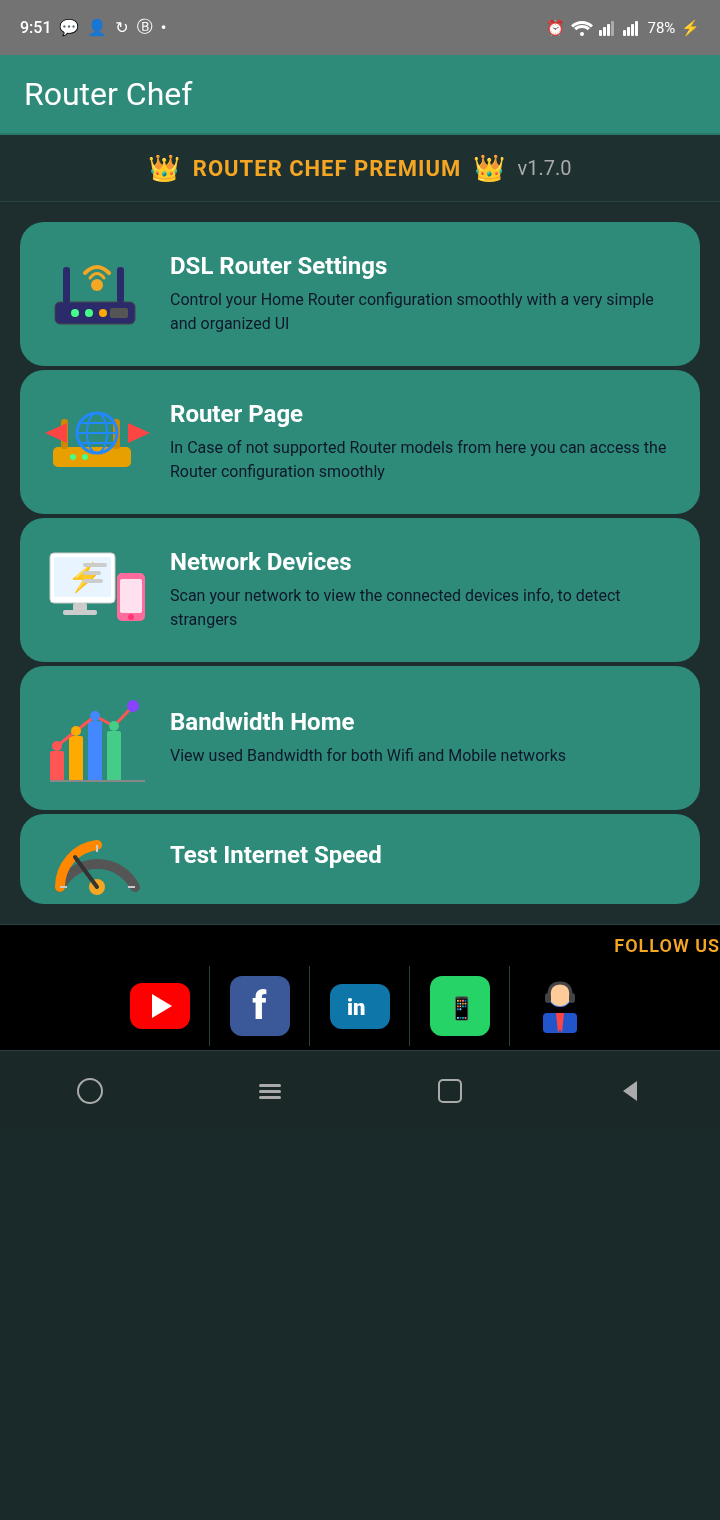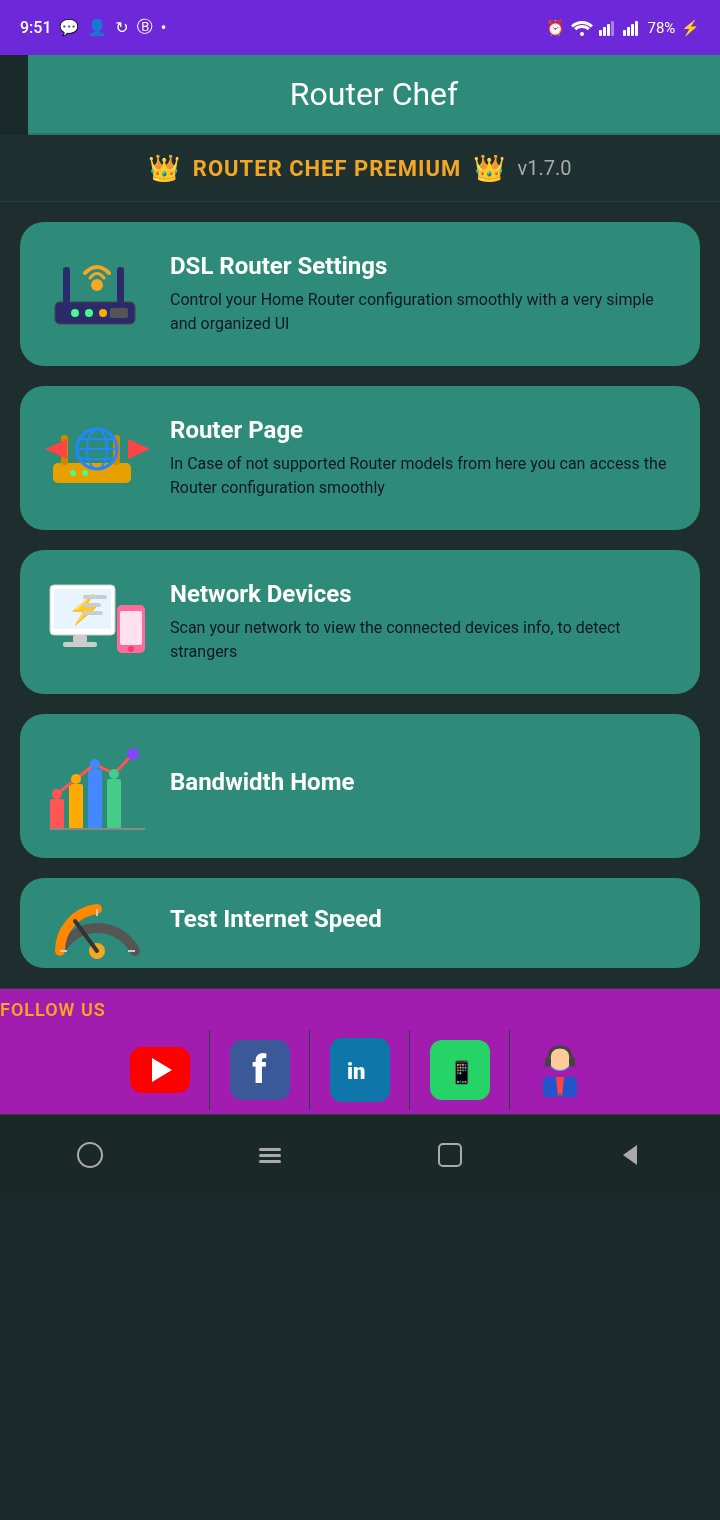--- a/index.html
+++ b/index.html
@@ -7,41 +7,40 @@
     body {
       width: 720px;
       min-height: 1520px;
       background: #1a2a2a;
       font-family: 'Roboto', Arial, sans-serif;
       overflow-x: hidden;
     }
 
     
     .status-bar {
-      background: #6d28d9;
+      background: #737373;
       height: 55px;
       display: flex;
       justify-content: space-between;
       padding: 0 20px;
       color: white;
       font-size: 16px;
     }
     .status-left { display: flex; align-items: center; gap: 8px; font-weight: 500; }
     .status-right { display: flex; align-items: center; gap: 6px; font-size: 15px; }
 
     
     .top-bar {
       background: #2e8b7a;
       height: 80px;
       display: flex;
       align-items: center;
-      justify-content: center;
+      justify-content: flex-start;
       padding: 0 24px;
       border-bottom: 2px solid #26786a;
-      margin-left: 28px;
     }
     .app-title {
       color: white;
       font-size: 32px;
       font-weight: 400;
     }
     .top-actions {
       display: flex;
       gap: 32px;
       align-items: center;
@@ -81,21 +80,21 @@
       background: #1e2e2e;
       padding: 20px 20px;
       flex: 1;
     }
 
     
     .feature-card {
       background: #2e8b7a;
       border-radius: 24px;
       padding: 22px 22px;
-      margin-bottom: 20px;
+      margin-bottom: 4px;
       display: flex;
       align-items: center;
       gap: 18px;
       cursor: pointer;
     }
     .card-icon {
       width: 110px;
       height: 100px;
       flex-shrink: 0;
       display: flex;
@@ -110,23 +109,23 @@
       margin-bottom: 8px;
     }
     .card-desc {
       color: #0f172a;
       font-size: 16px;
       line-height: 1.5;
     }
 
     
     .follow-us-bar {
-      background: #a21caf;
+      background: #000000;
       padding: 10px 0 4px;
-      text-align: left;
+      text-align: right;
       border-top: 1px solid #2a4040;
     }
     .follow-us-label {
       color: #f5a623;
       font-size: 18px;
       font-weight: 600;
       letter-spacing: 1px;
       margin-bottom: 10px;
     }
     .social-icons {
@@ -157,21 +156,21 @@
 
     .fb-icon {
       width: 60px; height: 60px;
       background: #3b5998;
       border-radius: 12px;
       display: flex; align-items: center; justify-content: center;
       color: white; font-size: 38px; font-weight: 900;
     }
 
     .li-icon {
-      width: 60px; height: 64px;
+      width: 60px; height: 45px;
       background: #0e76a8;
       border-radius: 12px;
       display: flex; align-items: center; justify-content: center;
     }
 
     .wa-icon {
       width: 60px; height: 60px;
       background: #25d366;
       border-radius: 12px;
       display: flex; align-items: center; justify-content: center;
@@ -354,20 +353,21 @@
         <circle cx="31" cy="40" r="5" fill="#ffaa00"></circle>
         <circle cx="50" cy="25" r="5" fill="#4488ff"></circle>
         <circle cx="69" cy="35" r="5" fill="#44cc88"></circle>
         <circle cx="88" cy="15" r="6" fill="#8844ff"></circle>
 
         <line x1="5" y1="90" x2="100" y2="90" stroke="#888" stroke-width="2"></line>
       </svg>
     </div>
     <div class="card-text">
       <div class="card-title">Bandwidth Home</div>
+      <div class="card-desc">View used Bandwidth for both Wifi and Mobile networks</div>
     </div>
   </div>
 
   <div class="feature-card" style="height:90px;overflow:hidden;margin-bottom:0;">
     <div class="card-icon">
       <svg width="105" height="95" viewBox="0 0 105 95">
 
         <path d="M15 75 A42 42 0 0 1 90 75" fill="none" stroke="#555" stroke-width="10" stroke-linecap="round"></path>
         <path d="M15 75 A42 42 0 0 1 52 33" fill="none" stroke="#ff8800" stroke-width="10" stroke-linecap="round"></path>
         <circle cx="52" cy="75" r="8" fill="#f5a623"></circle>

